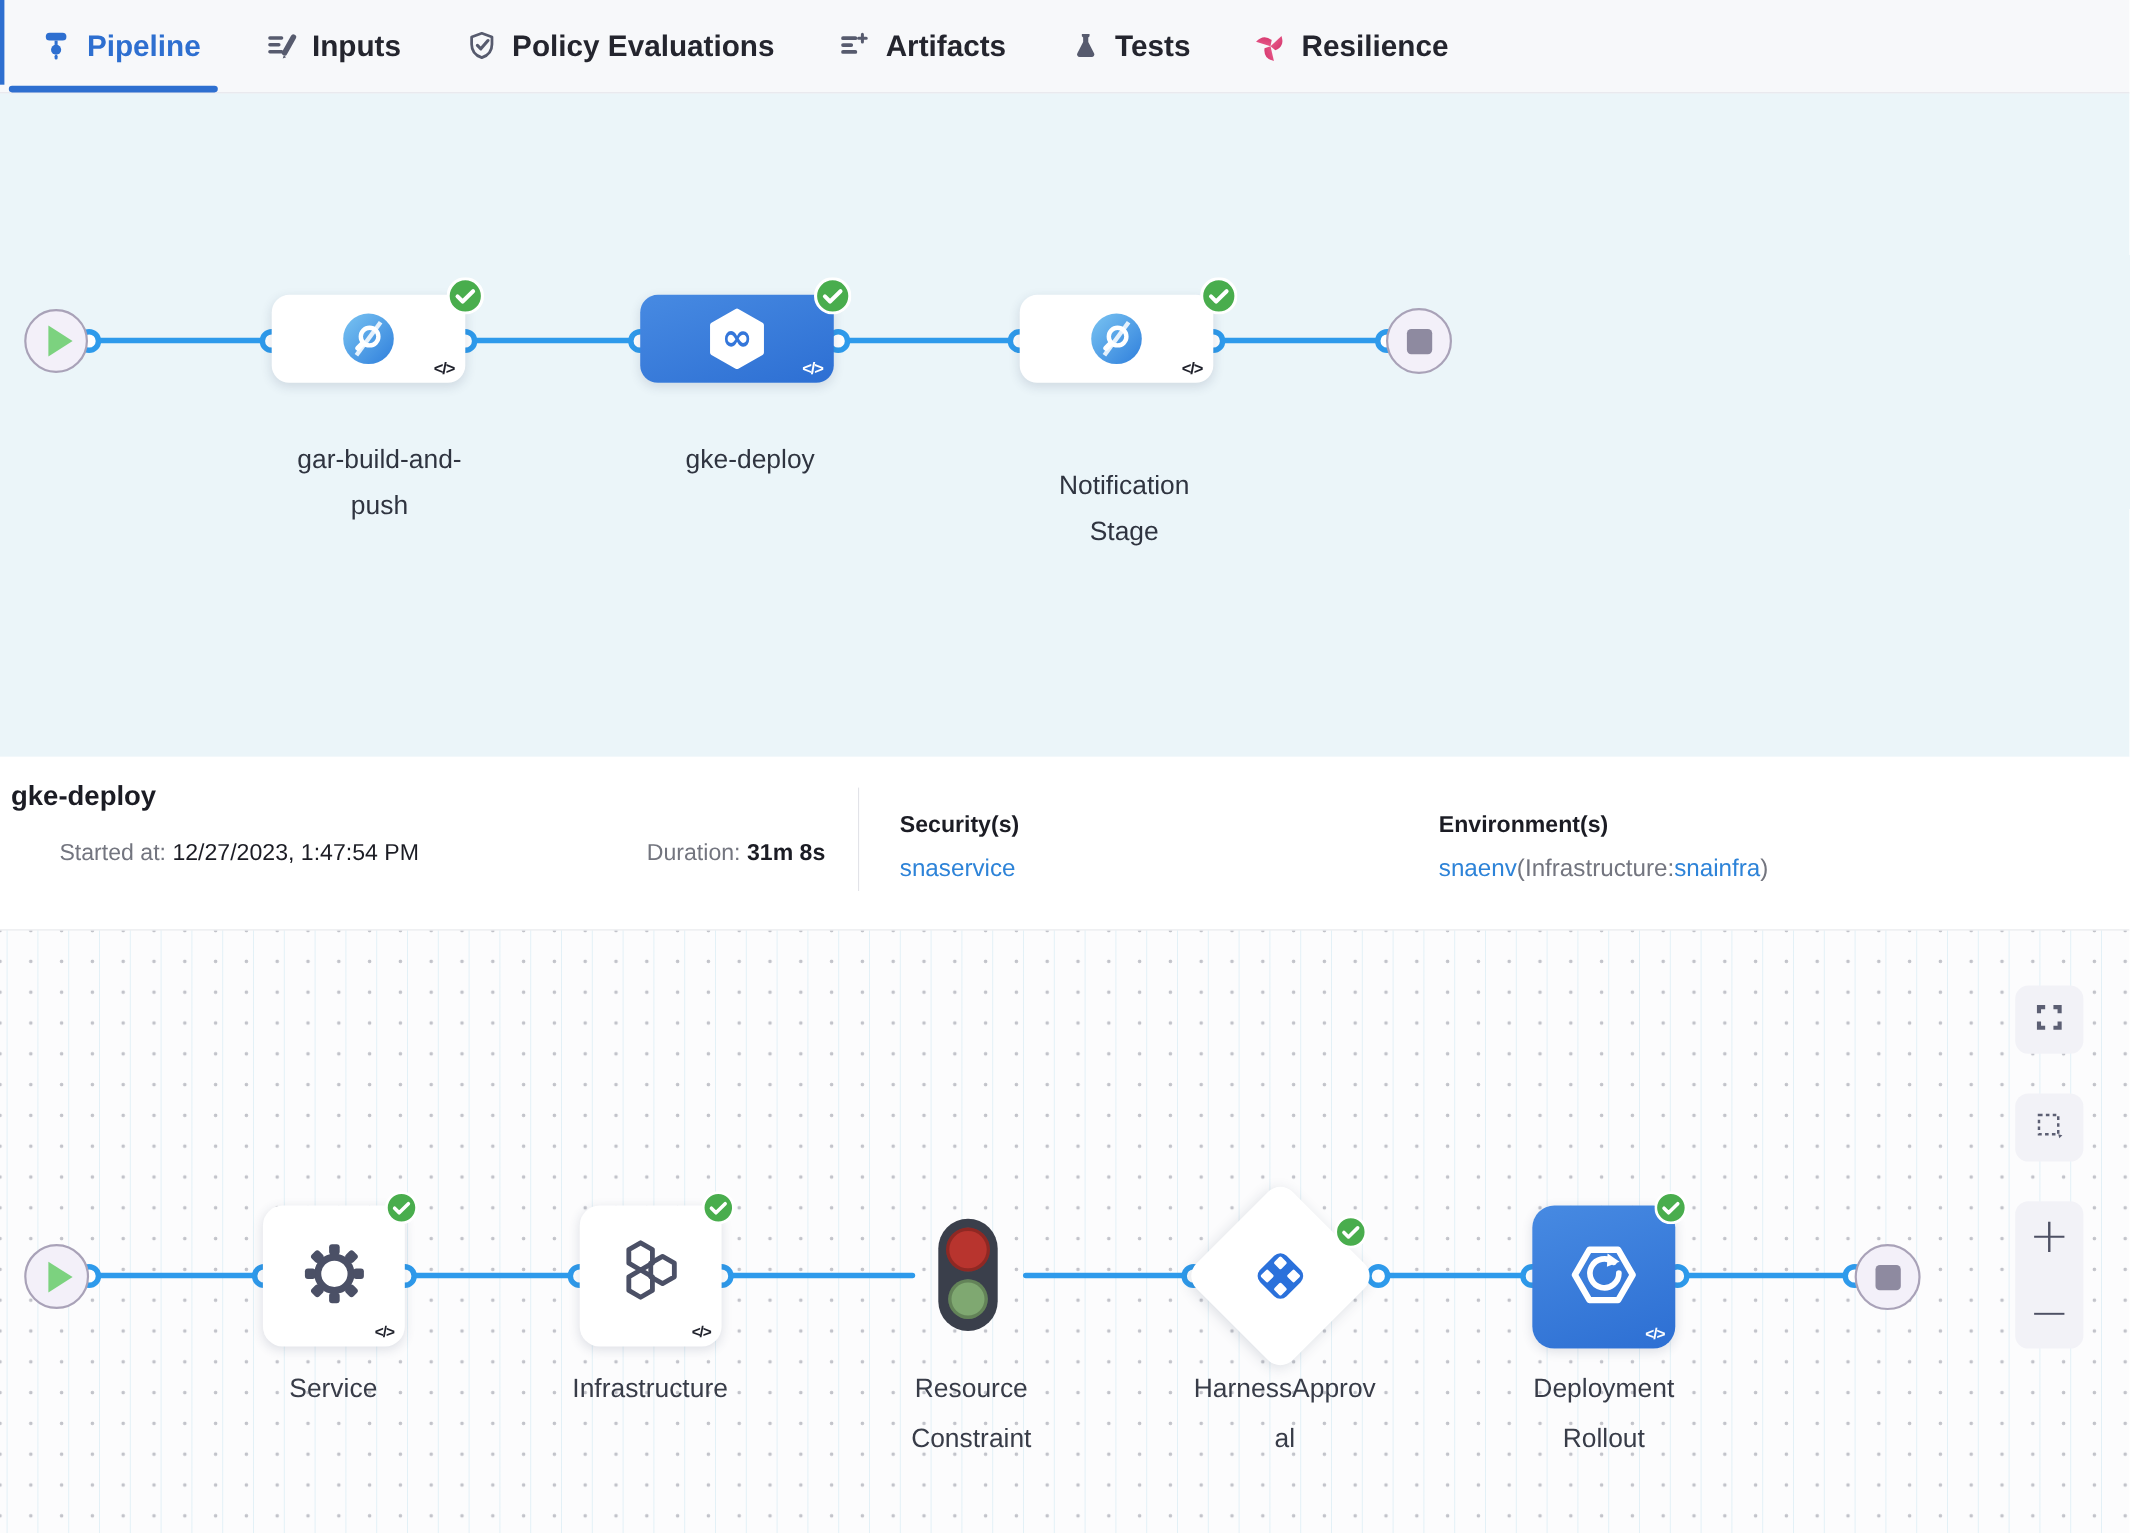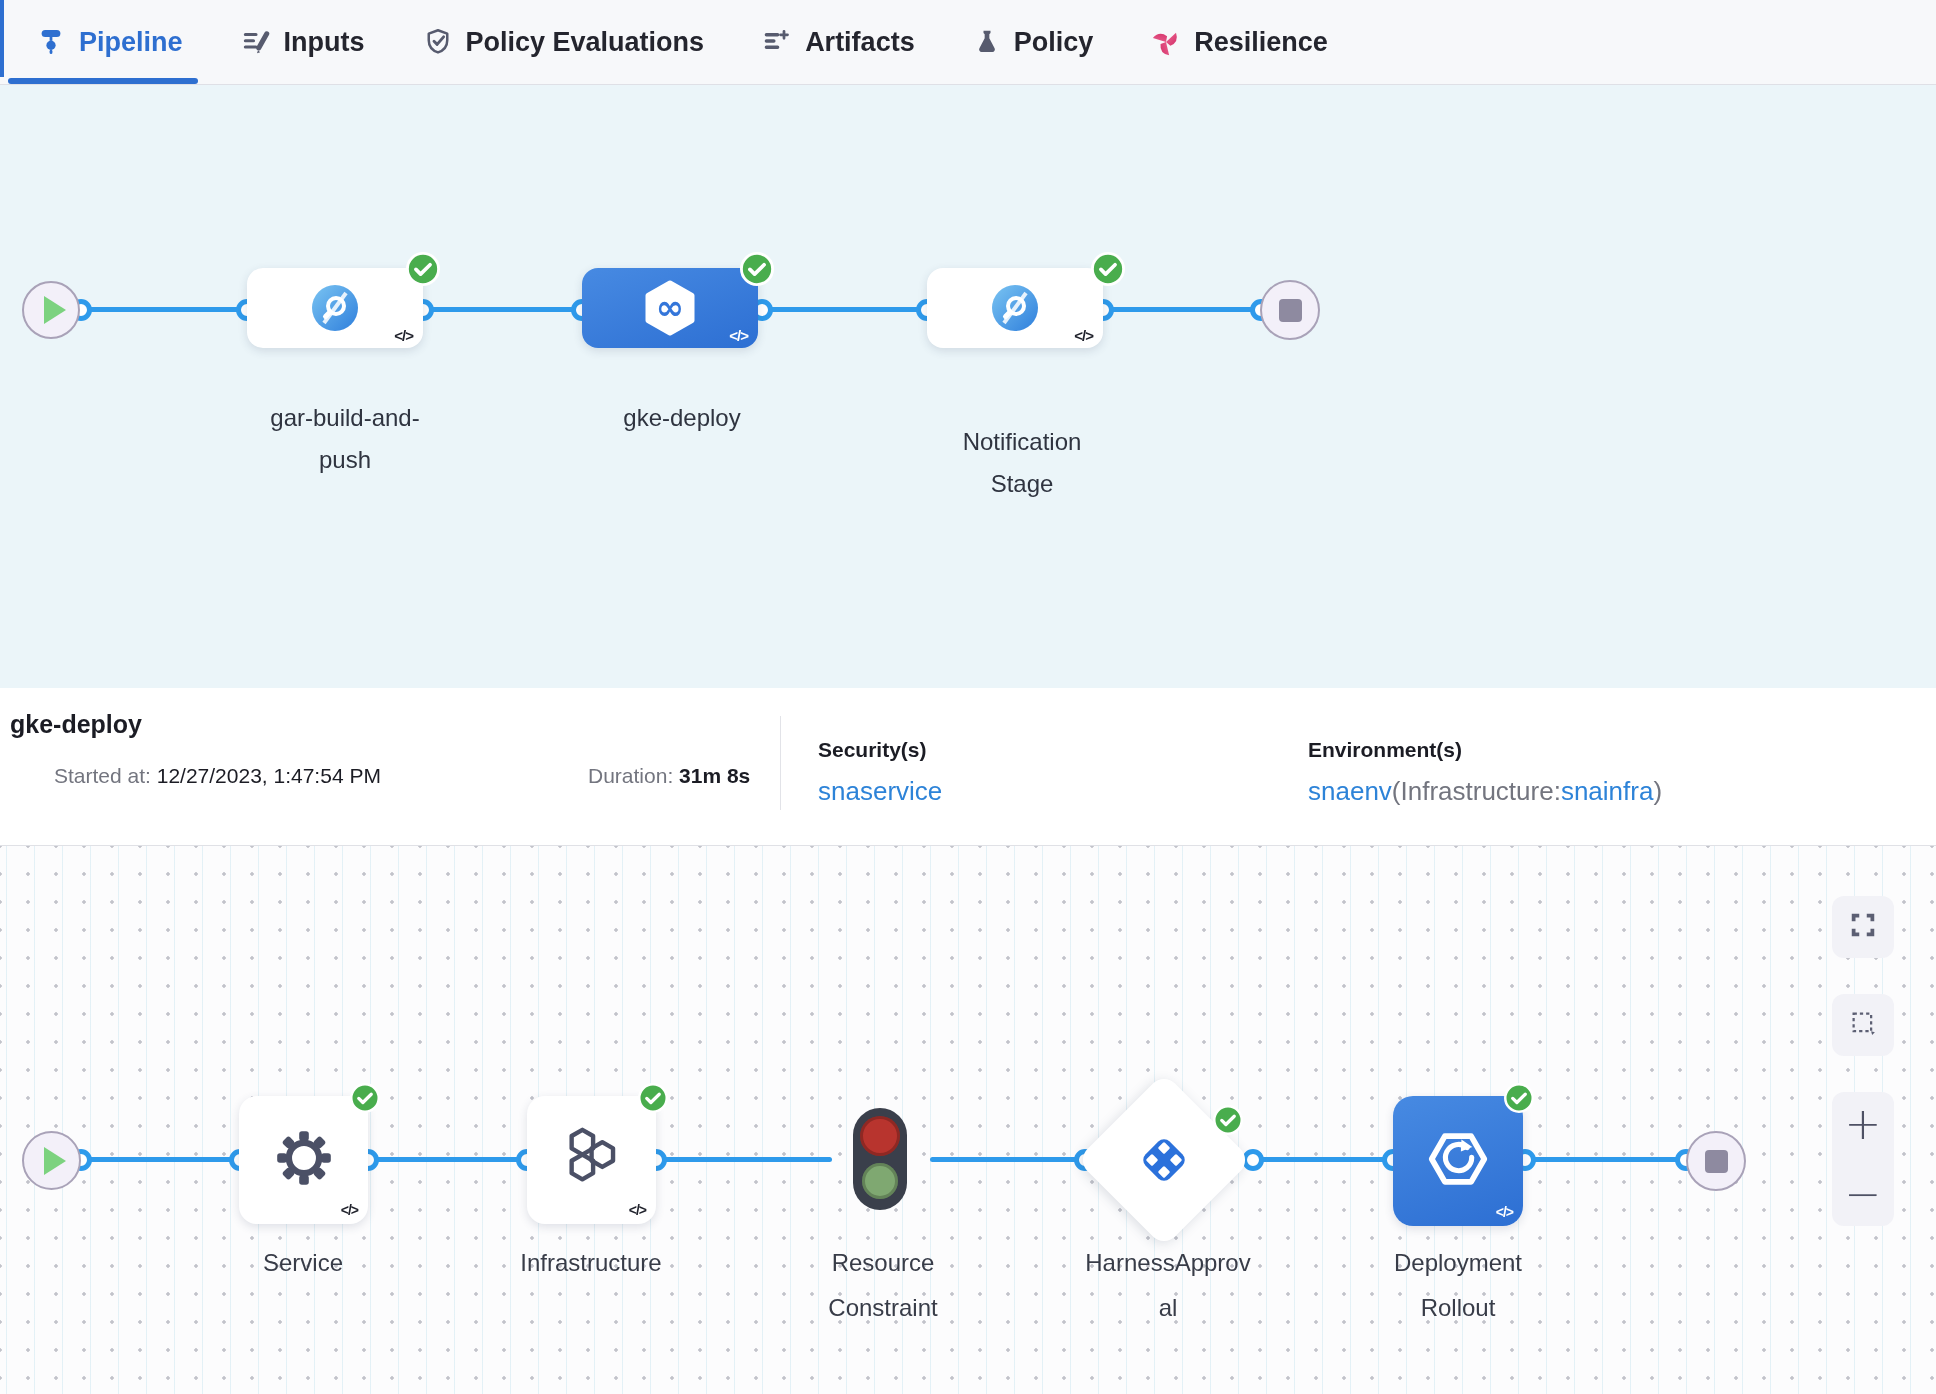--- a/index.html
+++ b/index.html
@@ -33,21 +33,21 @@
   .stage-label{position:absolute;width:260px;text-align:center;font-size:24px;line-height:42px;color:#2f3440;}
 
   
   .detailsbar{position:absolute;left:0;top:688px;width:1936px;height:158px;background:#fff;border-bottom:1px solid #e0e1e6;box-sizing:border-box;}
   .d-title{position:absolute;left:10px;top:22px;font-size:25px;font-weight:700;color:#1b1c24;}
   .d-row{position:absolute;top:76px;font-size:21px;color:#1b1c24;white-space:nowrap;}
   .d-gray{color:#73757f;margin-left:44px;}
   .d-strong{font-weight:600;}
   .v-div{position:absolute;left:780px;top:28px;width:1px;height:94px;background:#e2e3e8;}
   .d-sec-title{position:absolute;top:50px;font-size:21px;font-weight:700;color:#1b1c24;}
-  .d-sec-val{position:absolute;top:88px;font-size:26px;}
+  .d-sec-val{position:absolute;top:88px;font-size:22px;}
   .lnk{color:#2d83d8;cursor:pointer;}
   .paren{color:#73757f;}
 
   
   .canvas{position:absolute;left:0;top:846px;width:1936px;height:548px;background-color:#fcfcfd;
     background-image:
       repeating-linear-gradient(90deg, rgba(140,200,225,.22) 0 1px, transparent 1px 28px),
       radial-gradient(circle,#c2c3ca 1.5px,transparent 1.9px);
     background-size:28px 100%,28px 28px;background-position:6px 0,14px 14px;}
   .step-node{position:absolute;width:129px;height:128px;border-radius:18px;background:#fff;
@@ -120,21 +120,21 @@
       </span>
       <span>Artifacts</span>
     </div>
 
     <div class="tab">
       <span>
         <svg width="28" height="30" viewBox="0 0 24 24">
           <path fill="#575b6e" d="M9 2.4h6v1.8l-1 1.1v3.4l4.5 8.7a2.1 2.1 0 0 1-1.9 3.1H7.4a2.1 2.1 0 0 1-1.9-3.1L10 8.7V5.3L9 4.2z"></path>
         </svg>
       </span>
-      <span>Policy</span>
+      <span>Tests</span>
     </div>
 
 
     <div class="tab">
       <span>
         <svg width="30" height="30" viewBox="0 0 48 48">
           <defs>
               <linearGradient id="pk" x1="0" y1="0" x2="1" y2="1">
             <stop offset="0" stop-color="#ef6a95"></stop>
                 <stop offset="1" stop-color="#d22f68"></stop>

